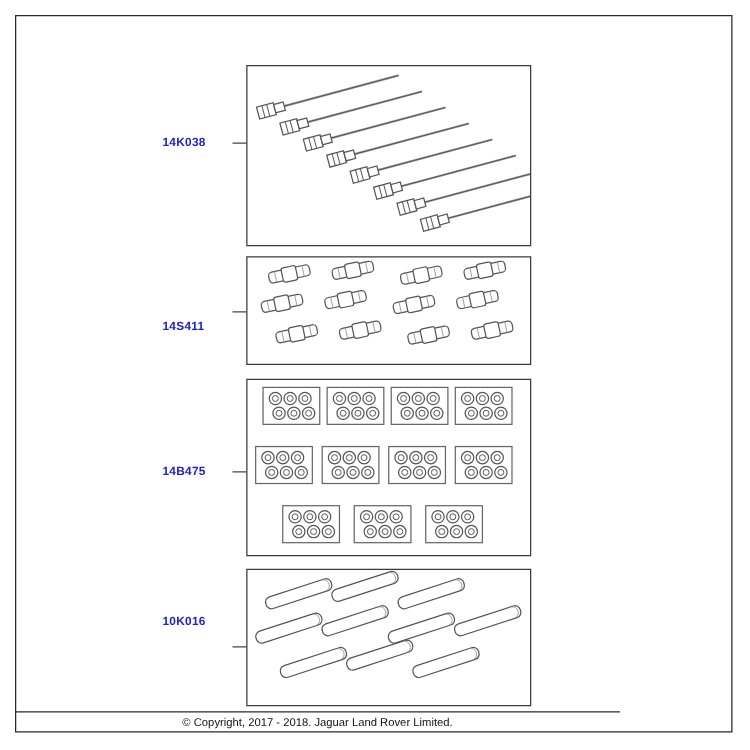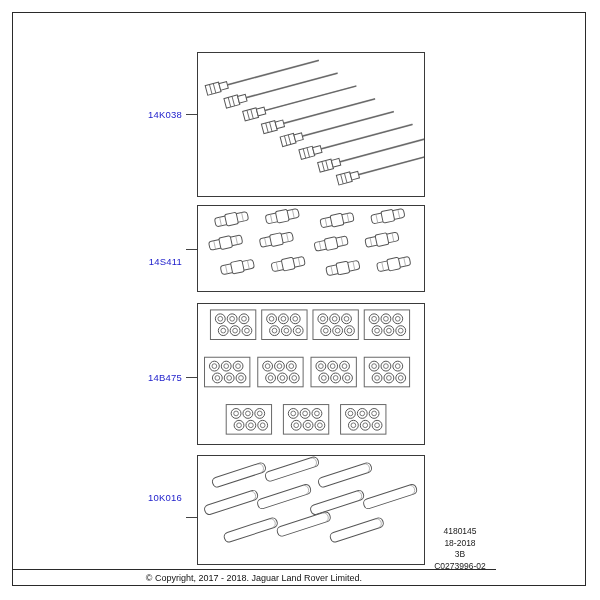--- a/index.html
+++ b/index.html
@@ -6,22 +6,22 @@
   .page{position:relative;width:600px;height:600px;background:#fff;
         font-family:"Liberation Sans",sans-serif;overflow:hidden;}
   .frame{position:absolute;left:12px;top:12px;width:574px;height:574px;
          border:1px solid #2a2a2a;box-sizing:border-box;}
   .panel{position:absolute;border:1px solid #3a3a3a;background:#fff;box-sizing:border-box;}
   #panel1{left:197px;top:52px;width:228px;height:145px;}
   #panel2{left:197px;top:205px;width:228px;height:87px;}
   #panel3{left:197px;top:303px;width:228px;height:142px;}
   #panel4{left:197px;top:455px;width:228px;height:110px;}
   .art{position:absolute;left:0;top:0;width:100%;height:100%;display:block;}
-  .part-label{position:absolute;width:52px;text-align:right;font-size:9.5px;
-              font-weight:normal;color:#2222cc;letter-spacing:.2px;cursor:pointer;}
+  .part-label{position:absolute;width:52px;font-size:9.5px;
+              font-weight:bold;color:#2222cc;letter-spacing:.2px;cursor:pointer;}
   #label1{left:130px;top:109px;}
   #label2{left:130px;top:244px;margin-top:12px;}
   #label3{left:130px;top:372px;}
   #label4{left:130px;top:492px;}
   .leader{position:absolute;width:11px;height:0;border-top:1px solid #444;left:186px;}
   #leader1{top:114px;} #leader2{top:249px;} #leader3{top:377px;} #leader4{top:517px;}
   .doc-info{position:absolute;left:418px;top:526px;width:84px;text-align:center;
             font-size:8.5px;color:#222;line-height:11.5px;}
   .footer{position:absolute;left:12px;top:569px;width:484px;height:17px;
           border-top:1px solid #2a2a2a;display:flex;align-items:center;
@@ -135,23 +135,17 @@
 
   <div class="part-label" id="label1">14K038</div>
   <div class="leader" id="leader1"></div>
   <div class="part-label" id="label2">14S411</div>
   <div class="leader" id="leader2"></div>
   <div class="part-label" id="label3">14B475</div>
   <div class="leader" id="leader3"></div>
   <div class="part-label" id="label4">10K016</div>
   <div class="leader" id="leader4"></div>
 
-  <div class="doc-info">
-    <div>4180145</div>
-    <div>18-2018</div>
-    <div>3B</div>
-    <div>C0273996-02</div>
-  </div>
 
   <div class="footer">
     <span>© Copyright, 2017 - 2018. Jaguar Land Rover Limited.</span>
   </div>
 </div>
 
 </body></html>

